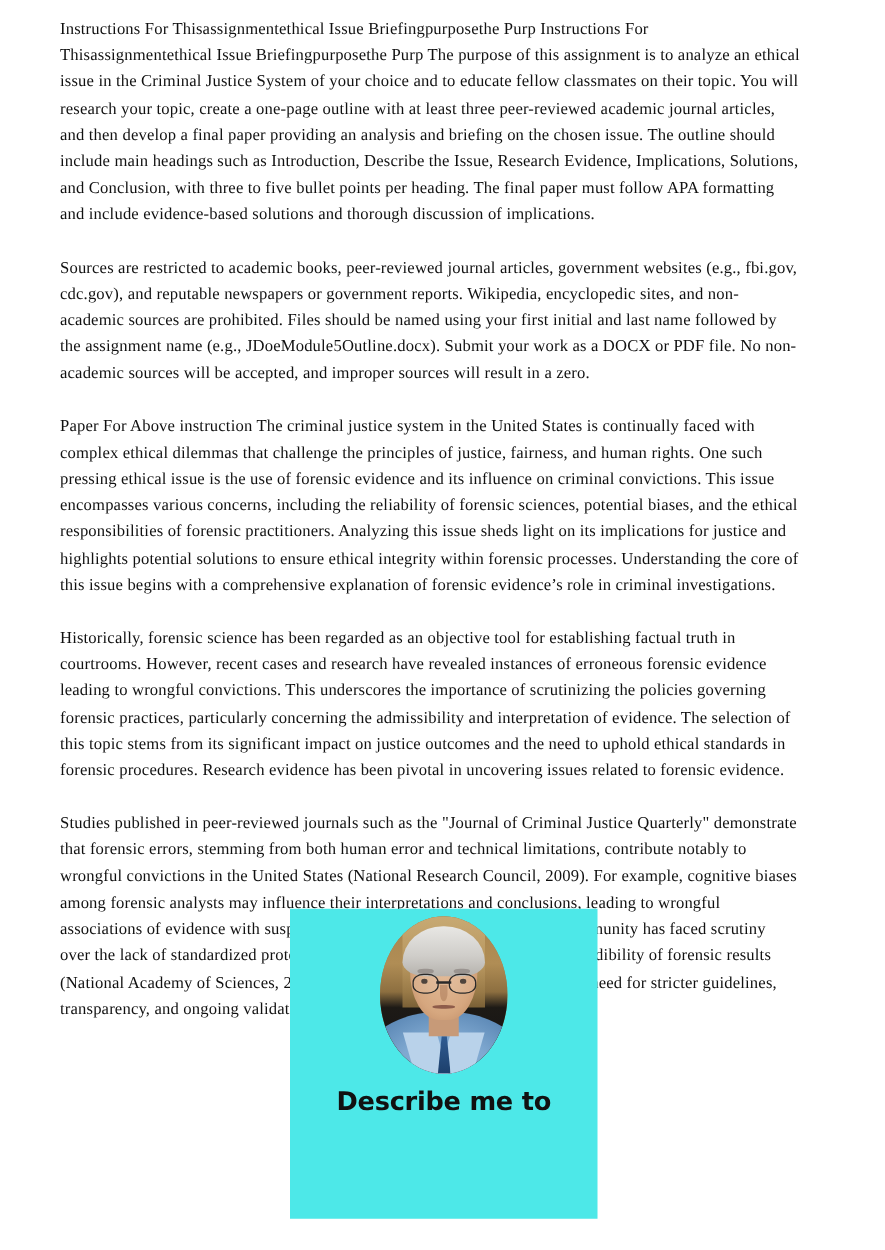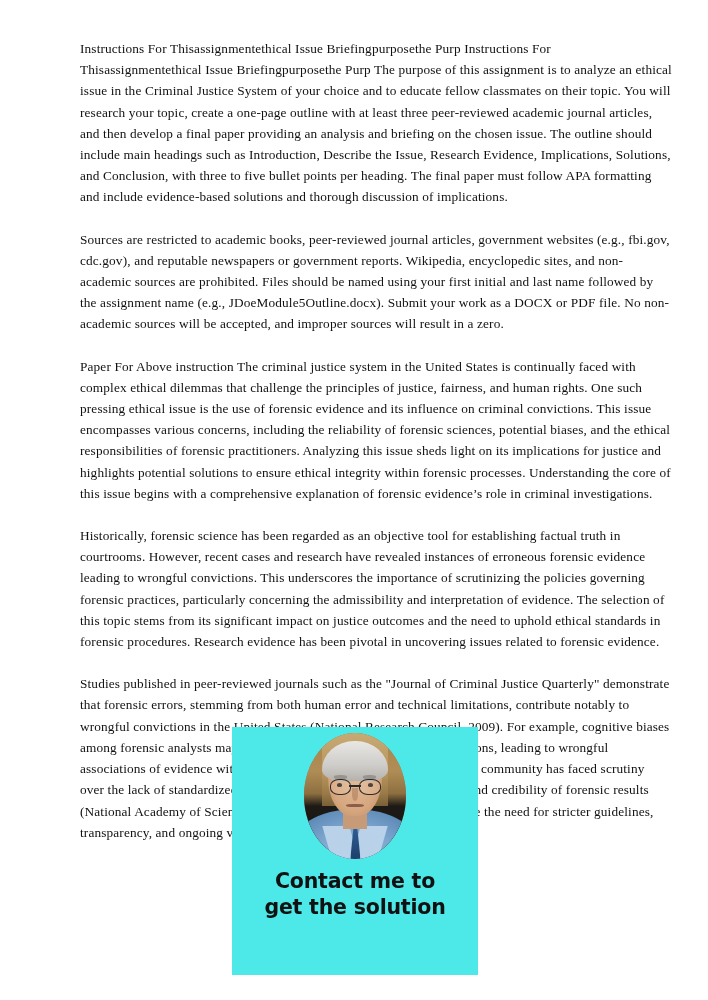--- a/index.html
+++ b/index.html
@@ -19,23 +19,22 @@
 
   #page {
     position: absolute;
     inset: 0;
     background: #ffffff;
   }
 
   #doc-body {
     position: absolute;
     left: 48px;
-    top: 38px;
+    top: 12px;
     width: 592px;
-    margin-left: 32px;
   }
 
   .para {
     font-family: "Liberation Serif", "DejaVu Serif", serif;
     font-size: 13.3px;
     line-height: 21.2px;
     color: #111111;
     text-align: left;
     margin: 0 0 21px 0;
     white-space: normal;
@@ -230,18 +229,17 @@
       <div class="pt-browR"></div>
       <div class="pt-eyeL"></div>
       <div class="pt-eyeR"></div>
       <div class="pt-glassL"></div>
       <div class="pt-glassR"></div>
       <div class="pt-bridge"></div>
       <div class="pt-nose"></div>
       <div class="pt-mouth"></div>
     </div>
 
-    <div class="contact-line" id="contact-l1">Contact me to</div>
-    <div class="contact-line" id="contact-l2">get the solution</div>
+    <div class="contact-line" id="contact-l1">Describe me to</div>
 
   </div>
 
 </div>
 
 </body></html>

